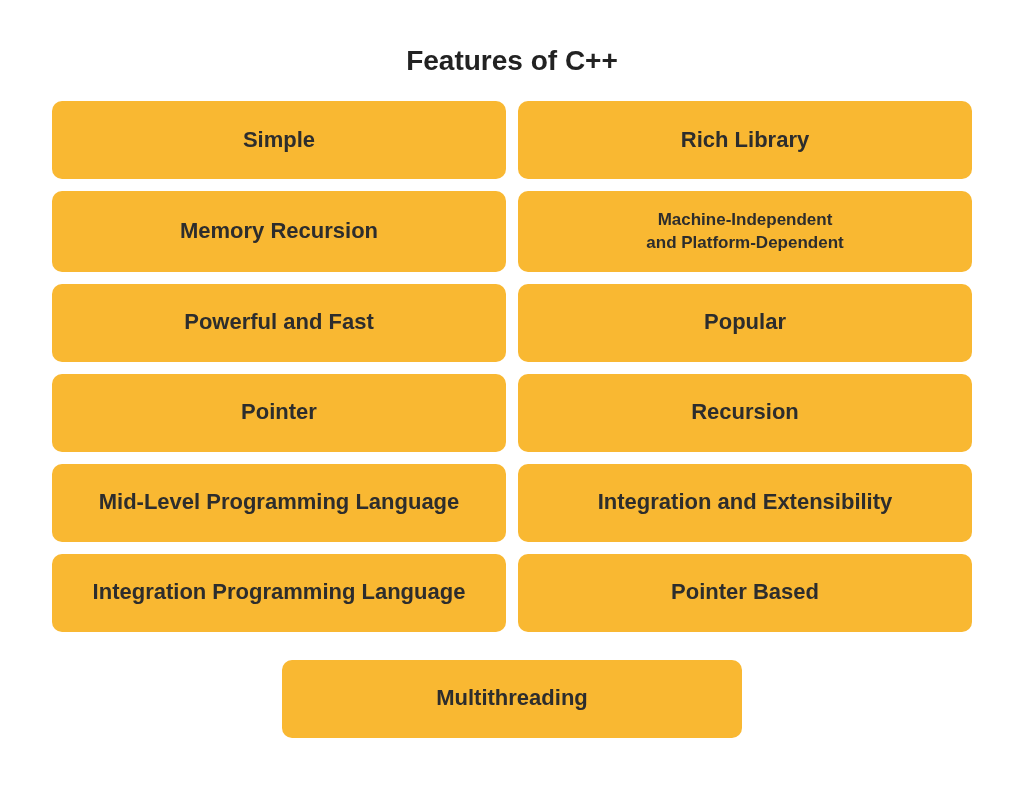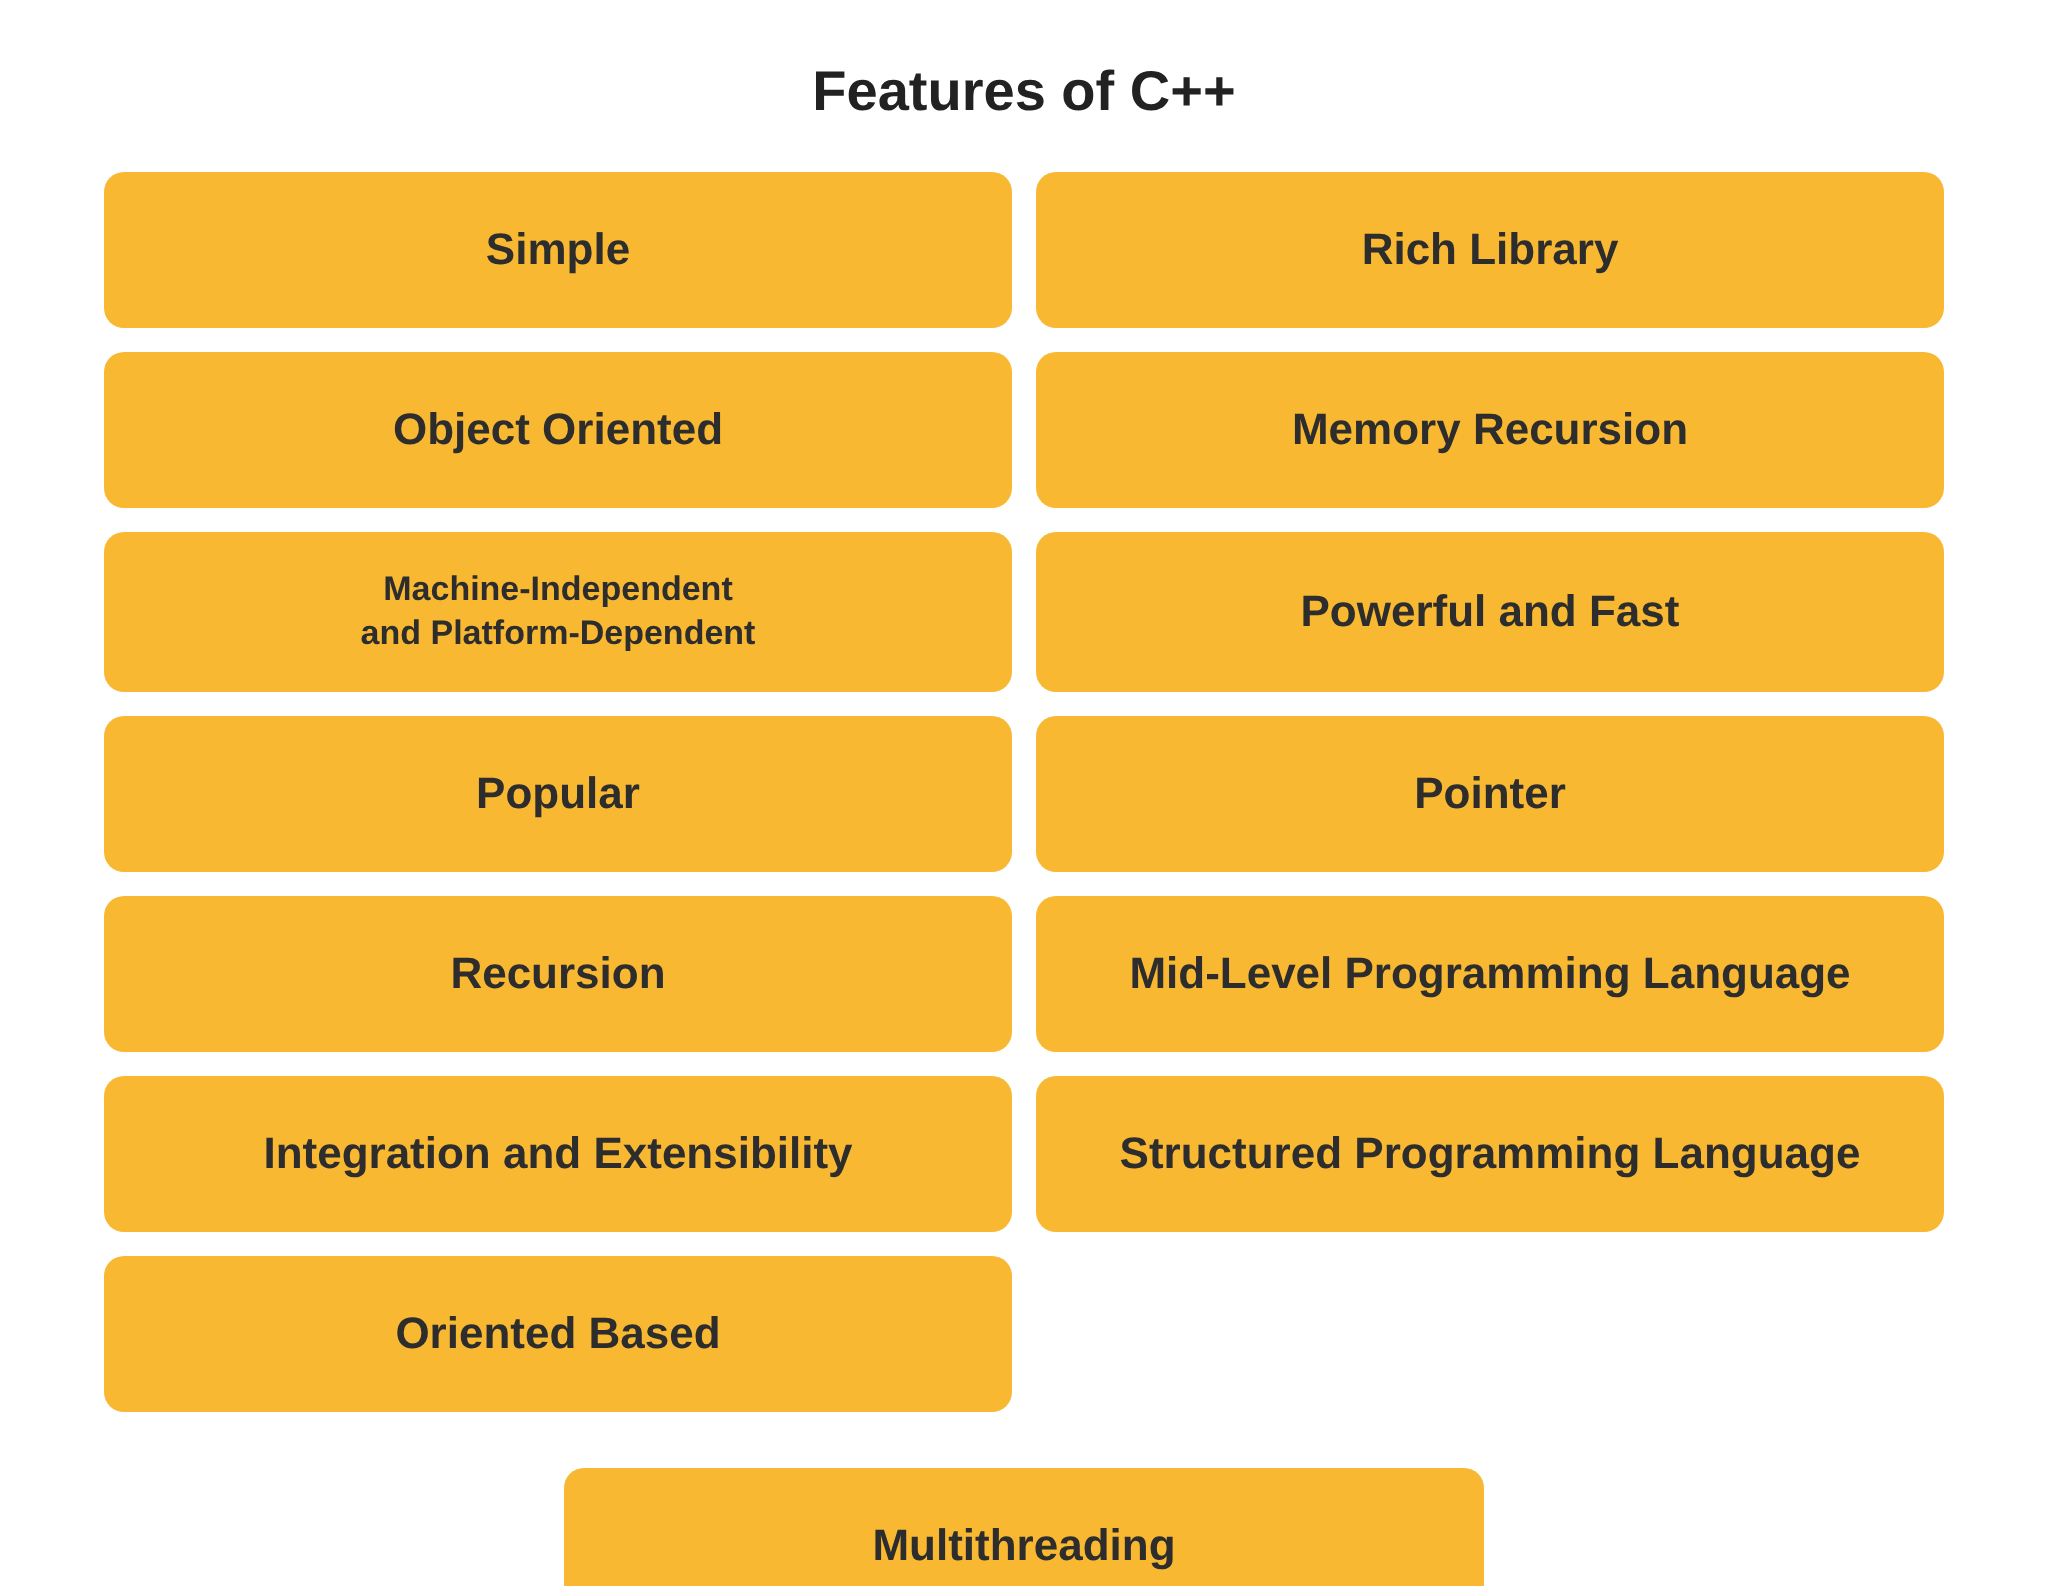--- a/index.html
+++ b/index.html
@@ -77,23 +77,20 @@
   <div class="grid">
 
     <div class="feature-box">
       <span class="label">Simple</span>
     </div>
     <div class="feature-box">
       <span class="label">Rich Library</span>
     </div>
 
     <div class="feature-box">
-      <span class="label">Object Oriented</span>
-    </div>
-    <div class="feature-box">
       <span class="label">Memory Recursion</span>
     </div>
 
     <div class="feature-box">
       <span class="label small">Machine-Independent<br>and Platform-Dependent</span>
     </div>
     <div class="feature-box">
       <span class="label">Powerful and Fast</span>
     </div>
 
@@ -109,24 +106,24 @@
     </div>
 
     <div class="feature-box">
       <span class="label">Mid-Level Programming Language</span>
     </div>
     <div class="feature-box">
       <span class="label">Integration and Extensibility</span>
     </div>
 
     <div class="feature-box">
-      <span class="label">Structured Programming Language</span>
+      <span class="label">Integration Programming Language</span>
     </div>
     <div class="feature-box">
-      <span class="label">Oriented Based</span>
+      <span class="label">Pointer Based</span>
     </div>
   </div>
 
   <div class="bottom-row">
     <div class="feature-box">
       <span class="label">Multithreading</span>
     </div>
   </div>
 
 </div>

